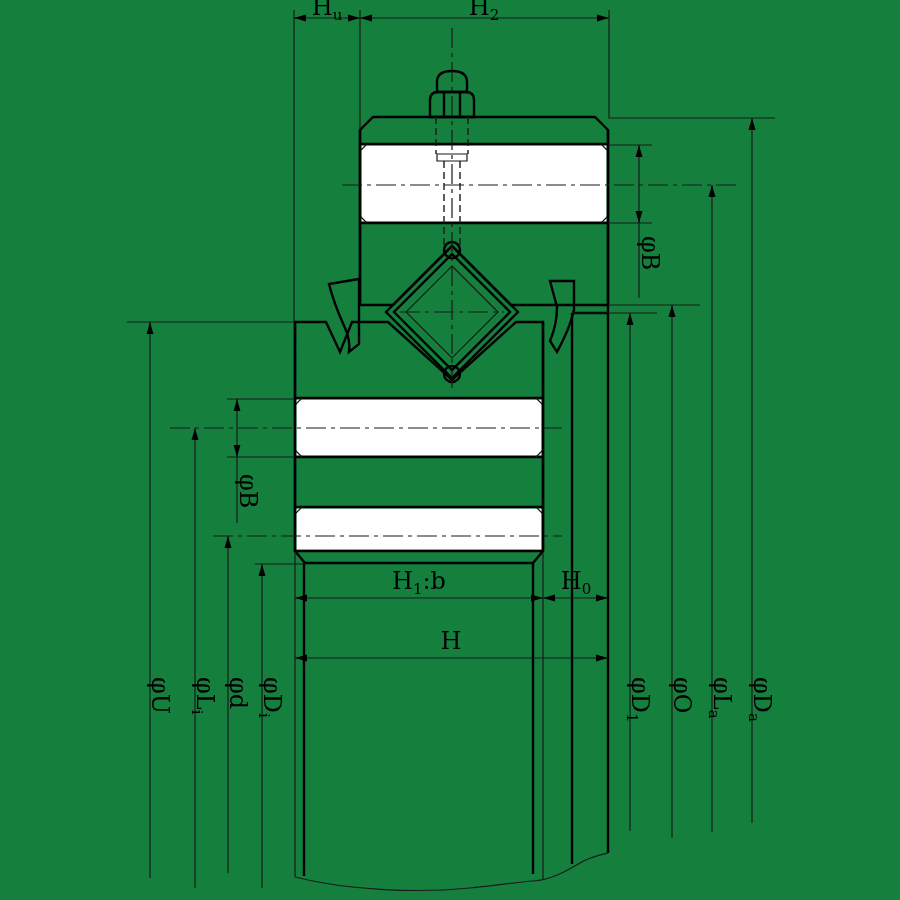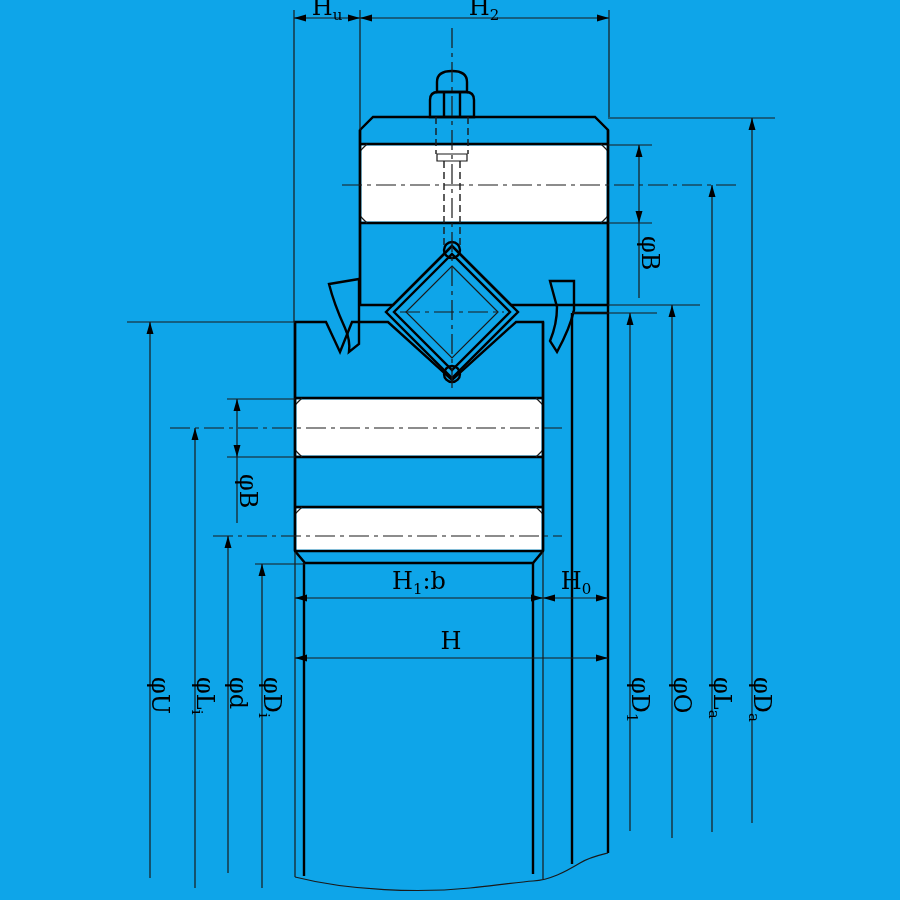--- a/index.html
+++ b/index.html
@@ -1,16 +1,16 @@
 <!DOCTYPE html>
 <html><head>
 <meta charset="utf-8">
 <style>
   html,body{margin:0;padding:0;background:#ffffff;}
-  .stage{width:900px;height:900px;position:relative;background:#0ea5e9;overflow:hidden;}
+  .stage{width:900px;height:900px;position:relative;background:#15803d;overflow:hidden;}
   svg{display:block;}
   .thick{stroke:#000;stroke-width:2.4;fill:none;stroke-linejoin:miter;}
   .thin{stroke:#1a1a1a;stroke-width:1.2;fill:none;}
   .cl{stroke:#1a1a1a;stroke-width:1.2;fill:none;stroke-dasharray:20 5 4 5;}
   .hid{stroke:#1a1a1a;stroke-width:1.4;fill:none;stroke-dasharray:7 4;}
   .ah{fill:#000;stroke:none;}
   .wfill{fill:#ffffff;stroke:none;}
   .dim{font-family:"DejaVu Serif","Liberation Serif",serif;font-size:24px;fill:#000;}
   .sub{font-size:15px;}
 </style>

